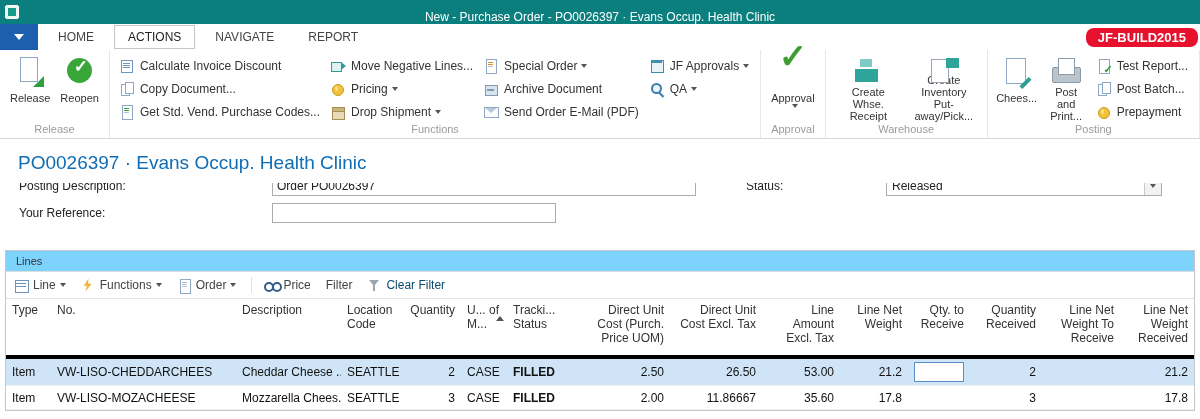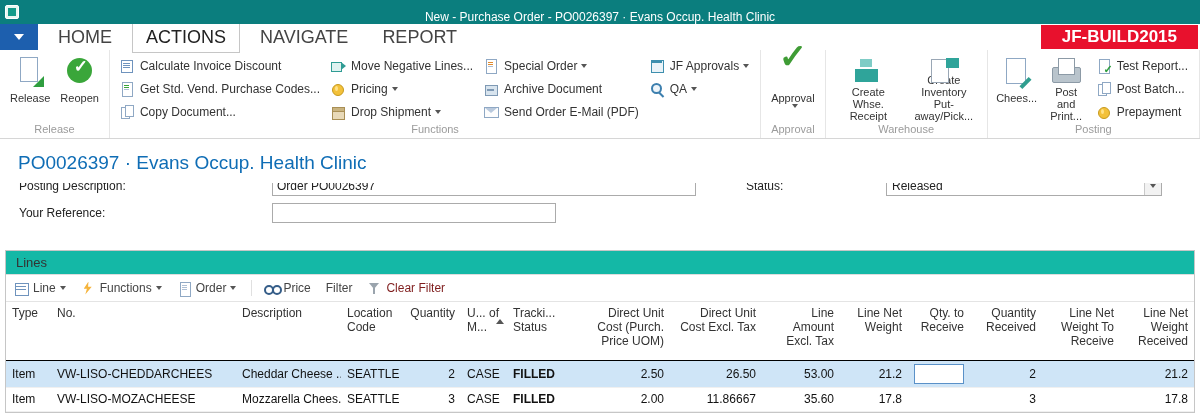--- a/index.html
+++ b/index.html
@@ -10,24 +10,24 @@
   .titlebar { position:relative; height:24px; background:#0b7e7e; color:#fff;
     display:flex; align-items:flex-end; justify-content:center; font-size:12px; }
   .appico { position:absolute; left:5px; top:5px; width:14px; height:14px;
     background:#e9f6f2; border:1px solid #fff; border-radius:2px; }
   .appico::before { content:""; position:absolute; left:2px; top:2px; width:8px; height:8px; background:#149b8a; }
 
   
   .tabrow { height:26px; display:flex; align-items:center; background:#fff; }
   .appmenu { width:38px; height:26px; background:#1d5fae; display:flex; align-items:center; justify-content:center; cursor:pointer; }
   .appmenu .wchev { width:0; height:0; border-left:5px solid transparent; border-right:5px solid transparent; border-top:6px solid #fff; }
-  .tab { font-size:18px; color:#444; padding:4px 13px; margin-left:6px; border:1px solid transparent; cursor:pointer; }
+  .tab { font-size:12px; color:#444; padding:4px 13px; margin-left:6px; border:1px solid transparent; cursor:pointer; }
   .tab.active { border-color:#c6c6c6; background:#fff; color:#222; }
   .build-badge { margin-left:auto; margin-right:2px; background:#e8112d; color:#fff;
-    font-size:17px; font-weight:bold; padding:2px 21px; }
+    font-size:13px; font-weight:bold; padding:2px 12px;border-radius:8px; }
 
   
   .ribbon { display:flex; align-items:stretch; background:#fff; border-bottom:1px solid #d6d6d6; }
   .rgroup { display:flex; flex-direction:column; border-right:1px solid #e6e6e6; padding:2px 5px 0 5px; }
   .gcontent { display:flex; align-items:stretch; height:70px; }
   .glabel { text-align:center; color:#9b9b9b; font-size:11px; padding:1px 0 3px; }
   .bigbtn { display:flex; flex-direction:column; align-items:center; padding:3px 5px 0 5px;
     font-size:11px; color:#333; text-align:center; line-height:12px; cursor:pointer; min-width:48px; }
   .bigbtn .blabel { margin-top:3px; max-width:108px; }
   .smallcol { display:flex; flex-direction:column; gap:5px; padding:5px 6px 0 4px; }
@@ -90,40 +90,40 @@
   .rfield { margin-left:auto; display:flex; align-items:center; margin-right:38px; }
   .rfield .flbl { width:140px; }
   .dropdown { width:276px; height:20px; border:1px solid #ababab; display:flex; align-items:center;
     font-size:12px; padding-left:5px; color:#222; cursor:pointer; }
   .dd-btn { margin-left:auto; width:17px; height:18px; border-left:1px solid #c9c9c9; background:#f2f2f2;
     display:flex; align-items:center; justify-content:center; }
   .dd-btn .caret { margin-left:0; }
 
   
   .lines-panel { margin:24px 5px 0 5px; border:1px solid #c6c6c6; background:#fff; }
-  .ft-header { font-size:13px; color:#333; padding:4px 10px; background:#14b8a6; border-bottom:1px solid #ddd; }
+  .ft-header { font-size:11px; color:#333; padding:4px 10px; background:#7dd3fc; border-bottom:1px solid #ddd; }
   .lines-toolbar { display:flex; align-items:center; height:27px; padding:0 8px; border-bottom:1px solid #e4e4e4; font-size:12px; color:#444; }
   .tb-item { display:flex; align-items:center; margin-right:15px; cursor:pointer; }
-  .tb-item.disabled { color:#7f1d1d; cursor:default; }
+  .tb-item.disabled { color:#0c4a6e; cursor:default; }
   .tb-sep { width:1px; height:16px; background:#e0e0e0; margin:0 12px 0 0; }
   .tbi { width:15px; height:15px; position:relative; display:inline-block; margin-right:4px; flex:0 0 auto; }
   .tbi.gridic::before { content:""; position:absolute; left:1px; top:2px; width:12px; height:11px; border:1px solid #6f93bd; background:#fff; }
   .tbi.gridic::after  { content:""; position:absolute; left:2px; top:5px; width:10px; height:1px; background:#6f93bd; box-shadow:0 3px 0 #6f93bd; }
   .tbi.bolt::before { content:""; position:absolute; left:3px; top:1px; width:8px; height:13px; background:#f5b43c;
     clip-path:polygon(60% 0,0 55%,40% 55%,20% 100%,100% 40%,55% 40%); }
   .tbi.docic::before { content:""; position:absolute; left:3px; top:1px; width:9px; height:13px; background:#fff; border:1px solid #8fa8c4; }
   .tbi.docic::after  { content:""; position:absolute; left:5px; top:4px; width:5px; height:1px; background:#aebfd4; box-shadow:0 2px 0 #aebfd4,0 4px 0 #aebfd4; }
   .tbi.find::before { content:""; position:absolute; left:0; top:4px; width:6px; height:6px; border:2px solid #355d88; border-radius:50%; }
   .tbi.find::after  { content:""; position:absolute; left:8px; top:4px; width:6px; height:6px; border:2px solid #355d88; border-radius:50%; }
   .tbi.funnel::before { content:""; position:absolute; left:2px; top:2px; border-left:5px solid transparent; border-right:5px solid transparent; border-top:6px solid #9aa4ad; }
   .tbi.funnel::after  { content:""; position:absolute; left:6px; top:7px; width:2px; height:6px; background:#9aa4ad; }
 
   table.grid { width:100%; border-collapse:collapse; table-layout:fixed; font-size:12px; }
   .grid thead th { font-weight:normal; color:#333; vertical-align:top; text-align:left;
-    padding:4px 6px 2px 6px; border-bottom:1px solid #000000; line-height:14px; height:58px; position:relative; }
+    padding:4px 6px 2px 6px; border-bottom:4px solid #000000; line-height:14px; height:58px; position:relative; }
   .grid th.r { text-align:right; }
   .grid tbody td { padding:3px 6px; height:24px; border-bottom:1px solid #f0f0f0; white-space:nowrap; overflow:hidden; color:#111; }
   .grid td.r { text-align:right; }
   tr.selected td { background:#cfe5f7; }
   .status-filled { color:#1fa035; font-weight:bold; }
   .sort-asc { position:absolute; right:3px; top:17px; width:0; height:0;
     border-left:4px solid transparent; border-right:4px solid transparent; border-bottom:5px solid #555; }
   td.editing { padding:1px 2px; }
   .cell-editor { height:20px; background:#fff; border:1px solid #5a91c8; }
 </style>
@@ -165,26 +165,26 @@
     </div>
 
     <div class="rgroup">
       <div class="gcontent">
         <div class="smallcol">
           <div class="smallbtn">
             <span class="si grid"></span>
             <span>Calculate Invoice Discount</span>
           </div>
           <div class="smallbtn">
+            <span class="si copy"></span>
+            <span>Copy Document...</span>
+          </div>
+          <div class="smallbtn">
             <span class="si doc green"></span>
             <span>Get Std. Vend. Purchase Codes...</span>
-          </div>
-          <div class="smallbtn">
-            <span class="si copy"></span>
-            <span>Copy Document...</span>
           </div>
         </div>
         <div class="smallcol">
           <div class="smallbtn">
             <span class="si move"></span>
             <span>Move Negative Lines...</span>
           </div>
           <div class="smallbtn">
             <span class="si coin"></span>
             <span>Pricing</span>

